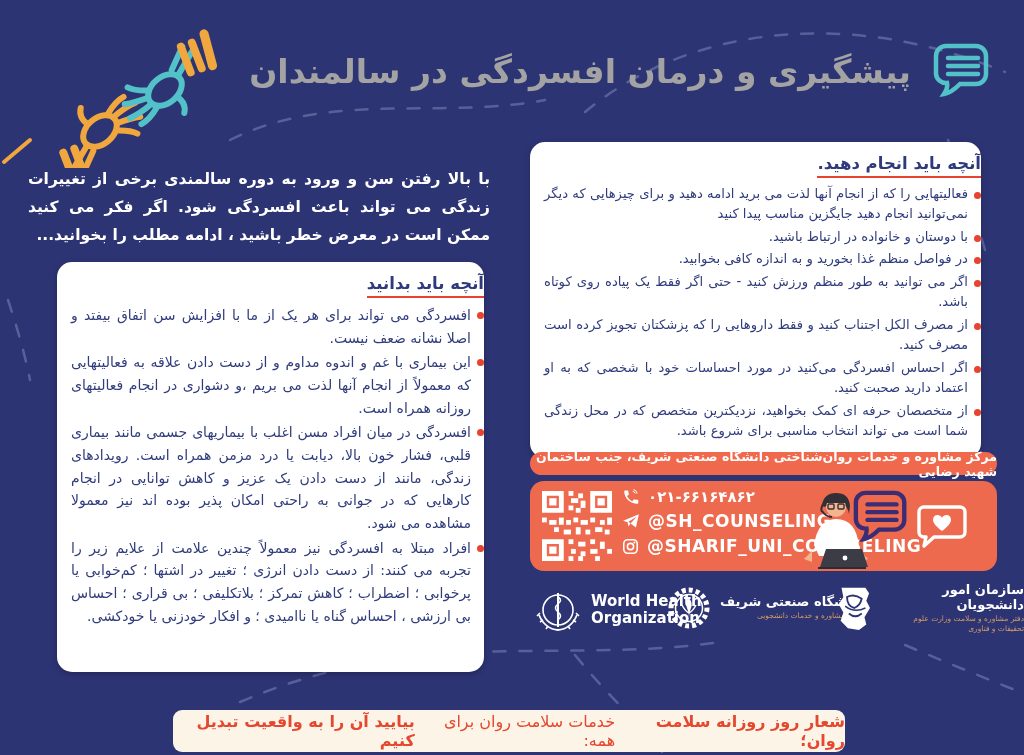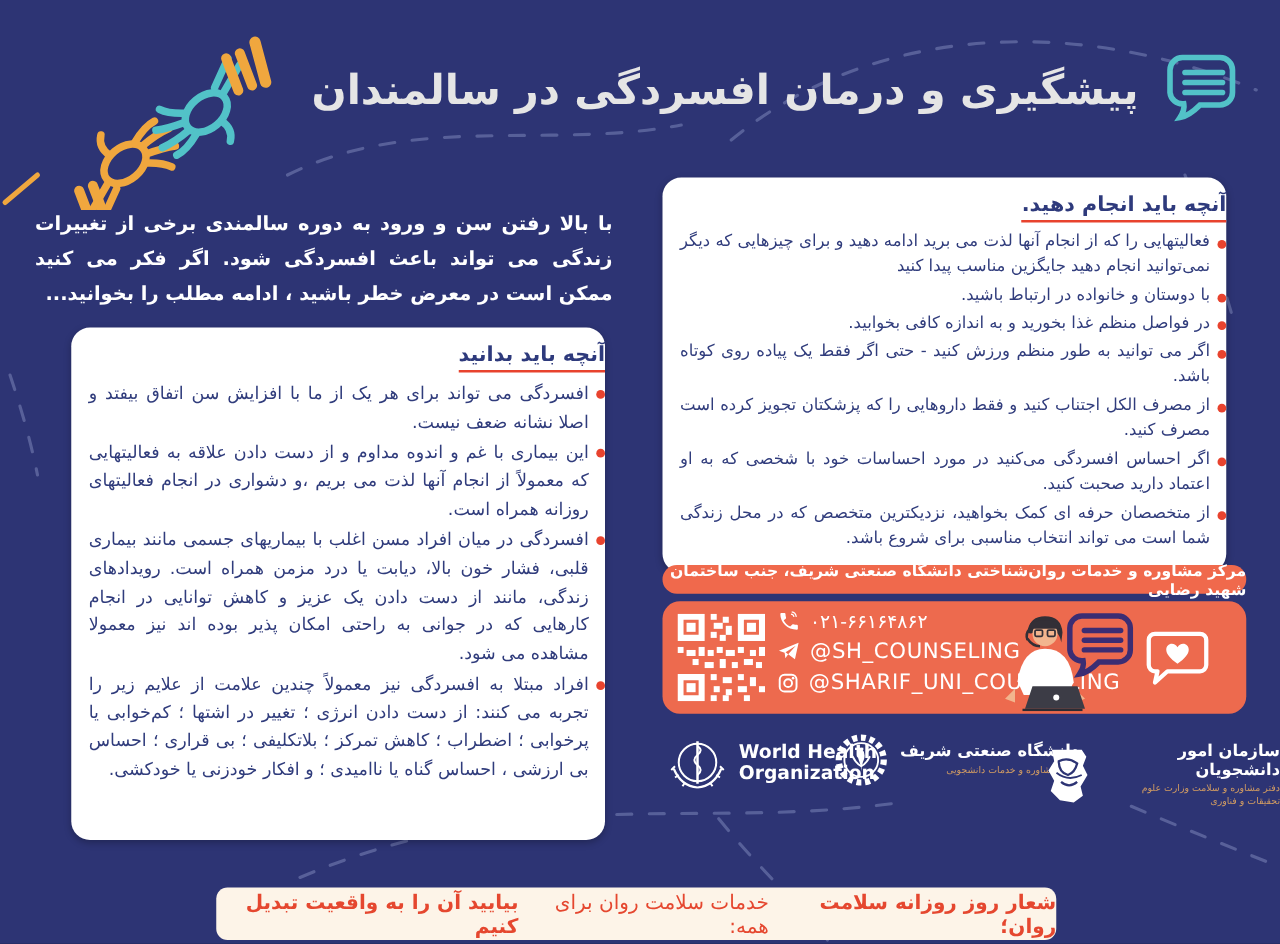--- a/index.html
+++ b/index.html
@@ -11,21 +11,21 @@
   #poster{
     position:relative;width:1024px;height:755px;
     background:#2d3474;overflow:hidden;direction:rtl;
   }
   #decor{position:absolute;inset:0;z-index:0;}
   .layer{position:absolute;z-index:1;}
 
   
   .poster-title{
     left:180px;top:52px;width:800px;text-align:center;
-    color:#e5e5e5;font-size:33px;font-weight:bold;letter-spacing:-.5px;
+    color:#a3a3a3;font-size:33px;font-weight:bold;letter-spacing:-.5px;
   }
 
   
   .intro{
     right:534px;top:166px;width:462px;
     color:#ffffff;font-size:15.5px;font-weight:bold;line-height:1.8;
     text-align:justify;
   }
   
 
@@ -56,36 +56,36 @@
     font-size:12.5px;font-weight:bold;
   }
 
   
   .contact-card{
     left:530px;top:481px;width:467px;height:90px;border-radius:14px;
     background:#ed6a4e;direction:ltr;
   }
   .contact-card .qr{position:absolute;left:12px;top:10px;}
   .contact-rows{position:absolute;left:92px;top:7px;display:flex;flex-direction:column;gap:5px;}
-  .crow{display:flex;align-items:center;gap:8px;color:#fff;font-weight:normal;}
+  .crow{display:flex;align-items:center;gap:8px;color:#fff;font-weight:bold;}
   .crow .handle{font-size:17px;letter-spacing:.5px;}
   .crow .phone-num{font-size:15px;direction:ltr;}
   .person{position:absolute;left:258px;top:8px;}
   .purple-bubble{position:absolute;left:322px;top:4px;}
   .heart-chat{position:absolute;left:386px;top:22px;}
 
   
   .logo-group{position:absolute;display:flex;align-items:center;gap:8px;color:#fff;}
   .logo-who{left:533px;top:585px;direction:ltr;}
   .logo-who .who-text{font-size:15px;font-weight:bold;line-height:1.15;}
   .logo-sharif{left:666px;top:585px;direction:ltr;}
   .logo-fa-text{text-align:right;direction:rtl;}
   .logo-fa-text .t{font-size:13px;font-weight:bold;}
   .logo-fa-text .s{font-size:7.5px;color:#d29c62;white-space:pre-line;line-height:1.35;margin-top:2px;}
-  .logo-student{left:836px;top:594px;direction:ltr;}
+  .logo-student{left:836px;top:582px;direction:ltr;}
 
   
   .footer-banner{
     left:173px;top:710px;width:672px;height:42px;border-radius:9px;
     background:#fdf4e8;display:flex;align-items:center;justify-content:center;
     color:#e5472f;font-size:16px;gap:6px;
   }
   .footer-banner .b{font-weight:bold;}
 
   

